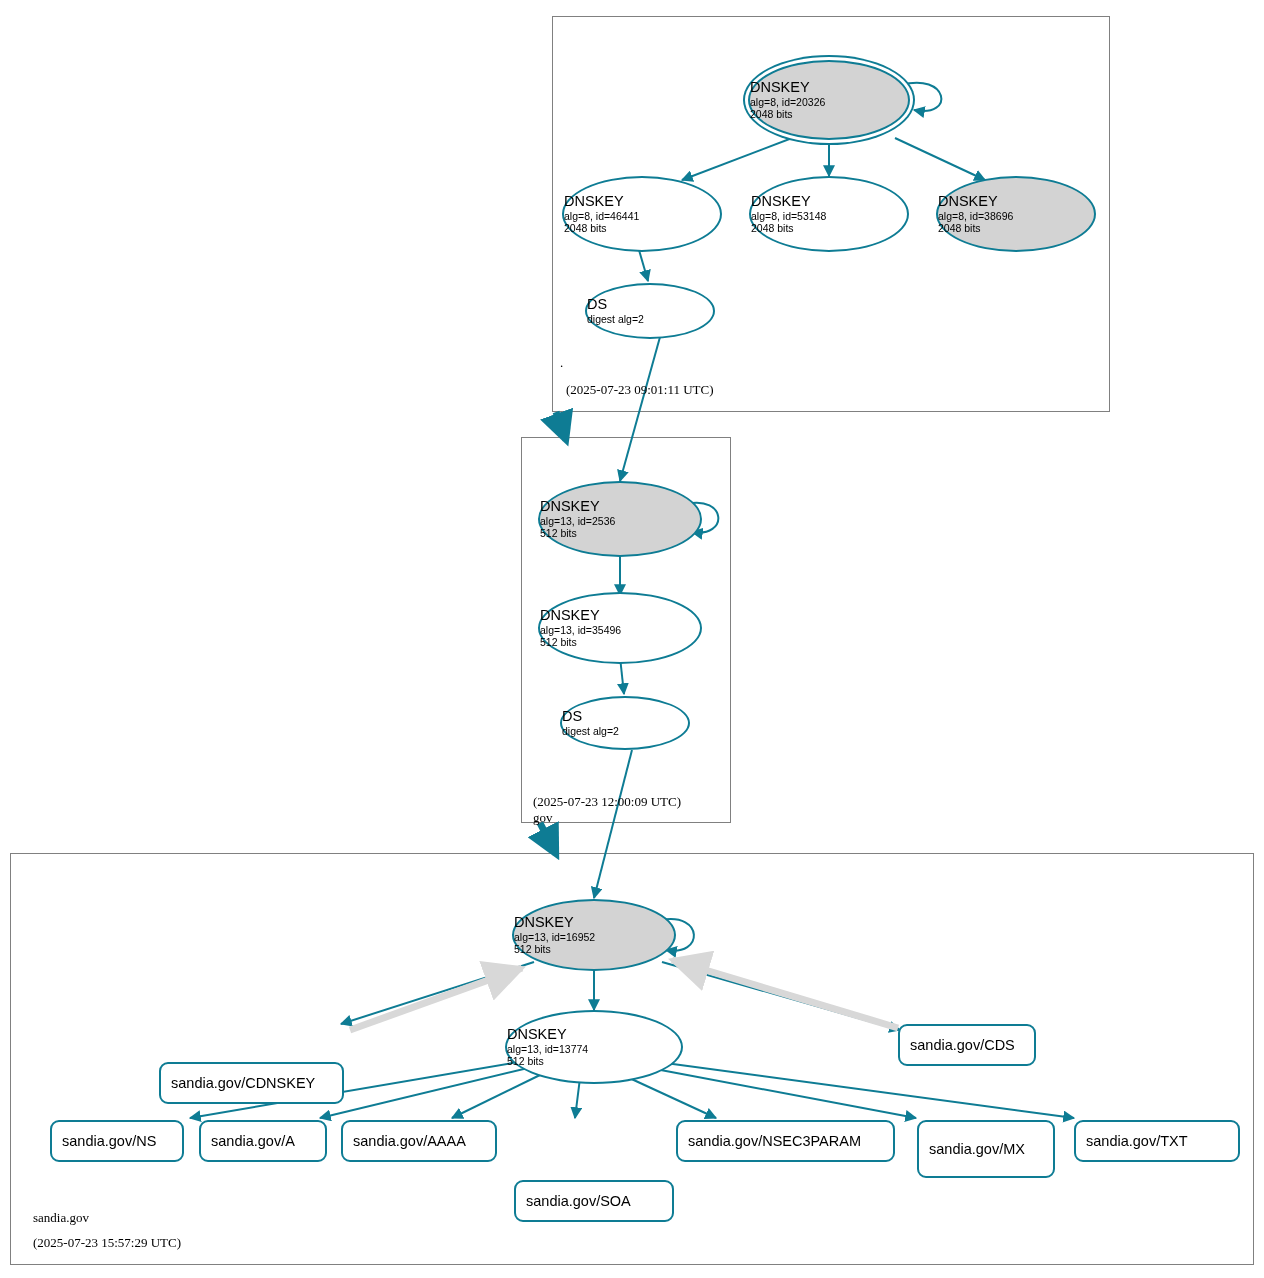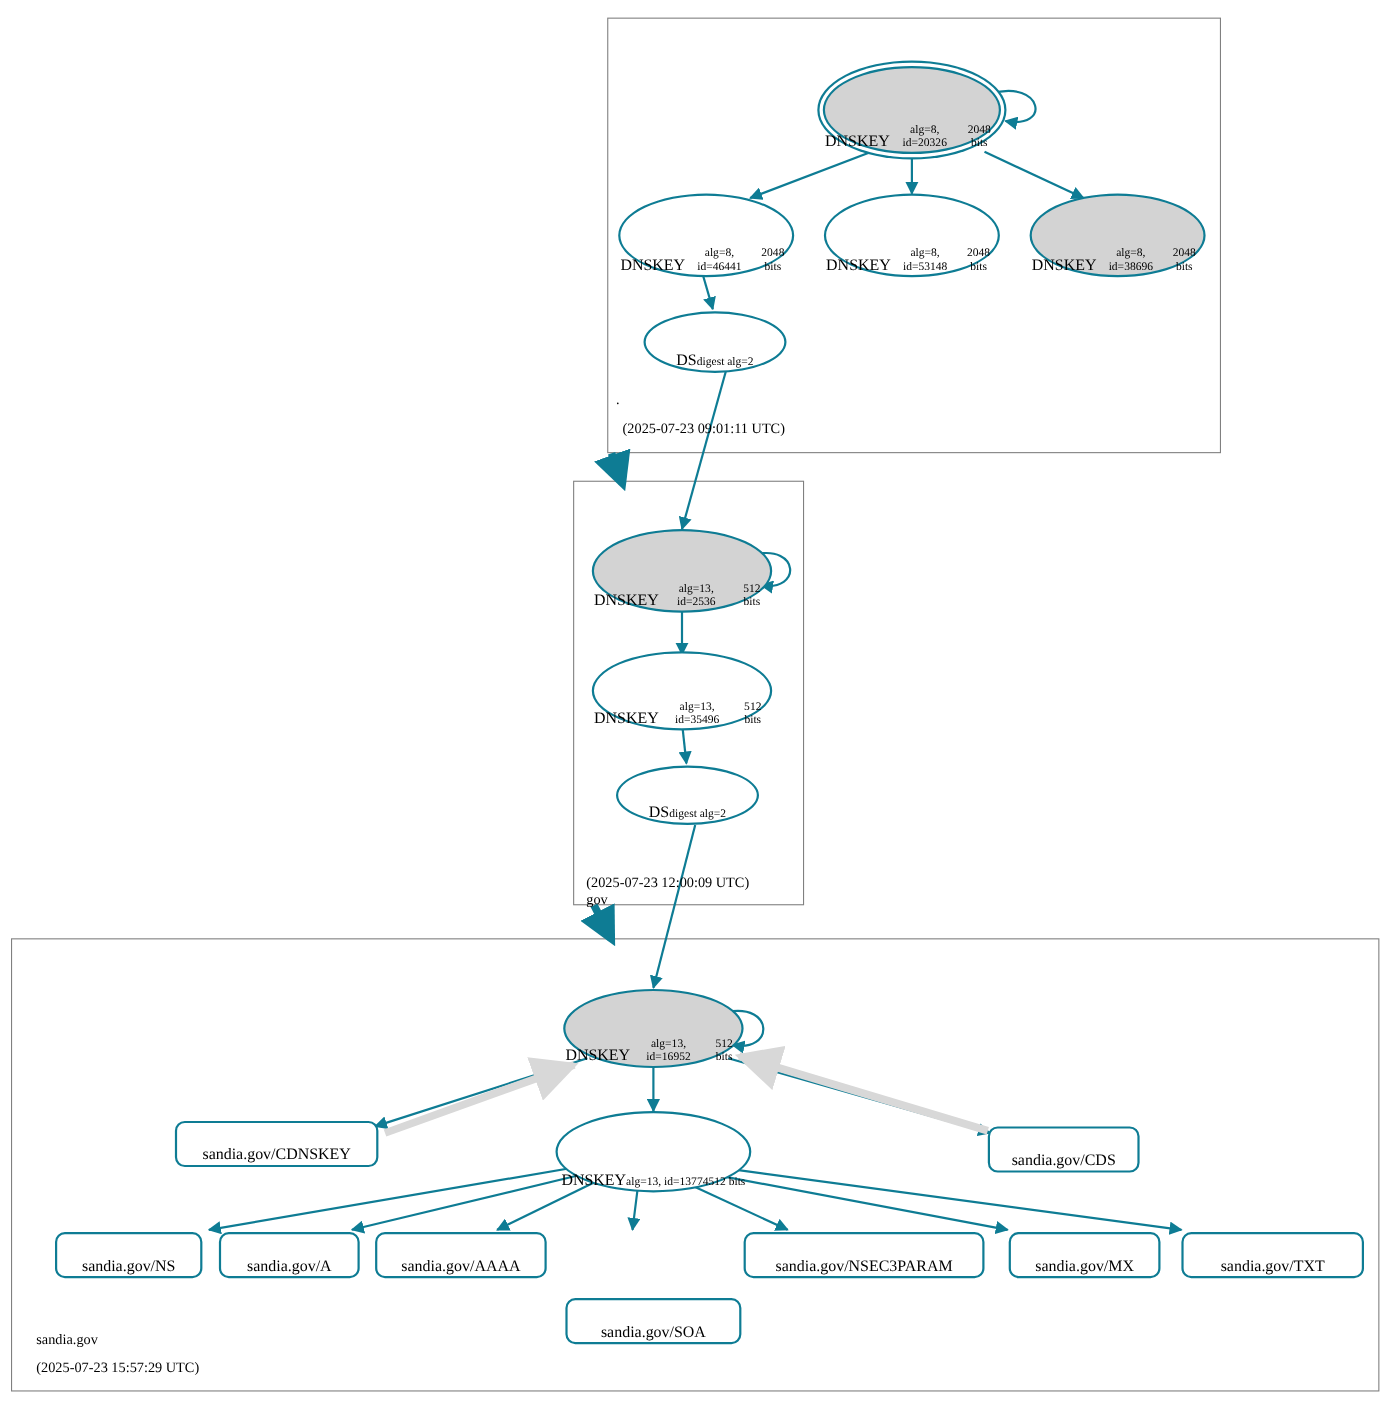--- a/index.html
+++ b/index.html
@@ -33,26 +33,26 @@
     position: absolute;
     font-family: "Liberation Serif", serif;
     font-size: 13px;
     color: #000000;
     white-space: nowrap;
   }
   .node {
     position: absolute;
     box-sizing: border-box;
     display: flex;
-    flex-direction: row;
-    align-items: flex-end;
+    flex-direction: column;
+    align-items: flex-start;
     justify-content: center;
     text-align: center;
     color: #000000;
-    font-family: Liberation Serif, serif;
+    font-family: Liberation Sans, sans-serif;
   }
   .ellipse {
     border: 2px solid #0e7c94;
     border-radius: 50%;
     background: #ffffff;
   }
   .ellipse.filled {
     background: #d3d3d3;
   }
   .ellipse.double {
@@ -206,21 +206,21 @@
     <div class="n-sub">alg=13, id=16952</div>
     <div class="n-sub">512 bits</div>
   </div>
 
   <div class="node ellipse" style="left:505px; top:1010px; width:178px; height:74px;">
     <div class="n-title">DNSKEY</div>
     <div class="n-sub">alg=13, id=13774</div>
     <div class="n-sub">512 bits</div>
   </div>
 
-  <div class="node rect" style="left:159px; top:1019px; width:185px; height:42px;">
+  <div class="node rect" style="left:159px; top:1062px; width:185px; height:42px;">
     <div class="n-title">sandia.gov/CDNSKEY</div>
   </div>
 
   <div class="node rect" style="left:898px; top:1024px; width:138px; height:42px;">
     <div class="n-title">sandia.gov/CDS</div>
   </div>
 
   <div class="node rect" style="left:50px; top:1120px; width:134px; height:42px;">
     <div class="n-title">sandia.gov/NS</div>
   </div>
@@ -234,21 +234,21 @@
   </div>
 
   <div class="node rect" style="left:514px; top:1180px; width:160px; height:42px;">
     <div class="n-title">sandia.gov/SOA</div>
   </div>
 
   <div class="node rect" style="left:676px; top:1120px; width:219px; height:42px;">
     <div class="n-title">sandia.gov/NSEC3PARAM</div>
   </div>
 
-  <div class="node rect" style="left:917px; top:1120px; width:138px; height:42px;">
+  <div class="node rect" style="left:917px; top:1120px; width:138px; height:58px;">
     <div class="n-title">sandia.gov/MX</div>
   </div>
 
   <div class="node rect" style="left:1074px; top:1120px; width:166px; height:42px;">
     <div class="n-title">sandia.gov/TXT</div>
   </div>
 
   <div class="zone-label" style="left:33px; top:1210px;">sandia.gov</div>
   <div class="zone-label" style="left:33px; top:1235px;">(2025-07-23 15:57:29 UTC)</div>
 

